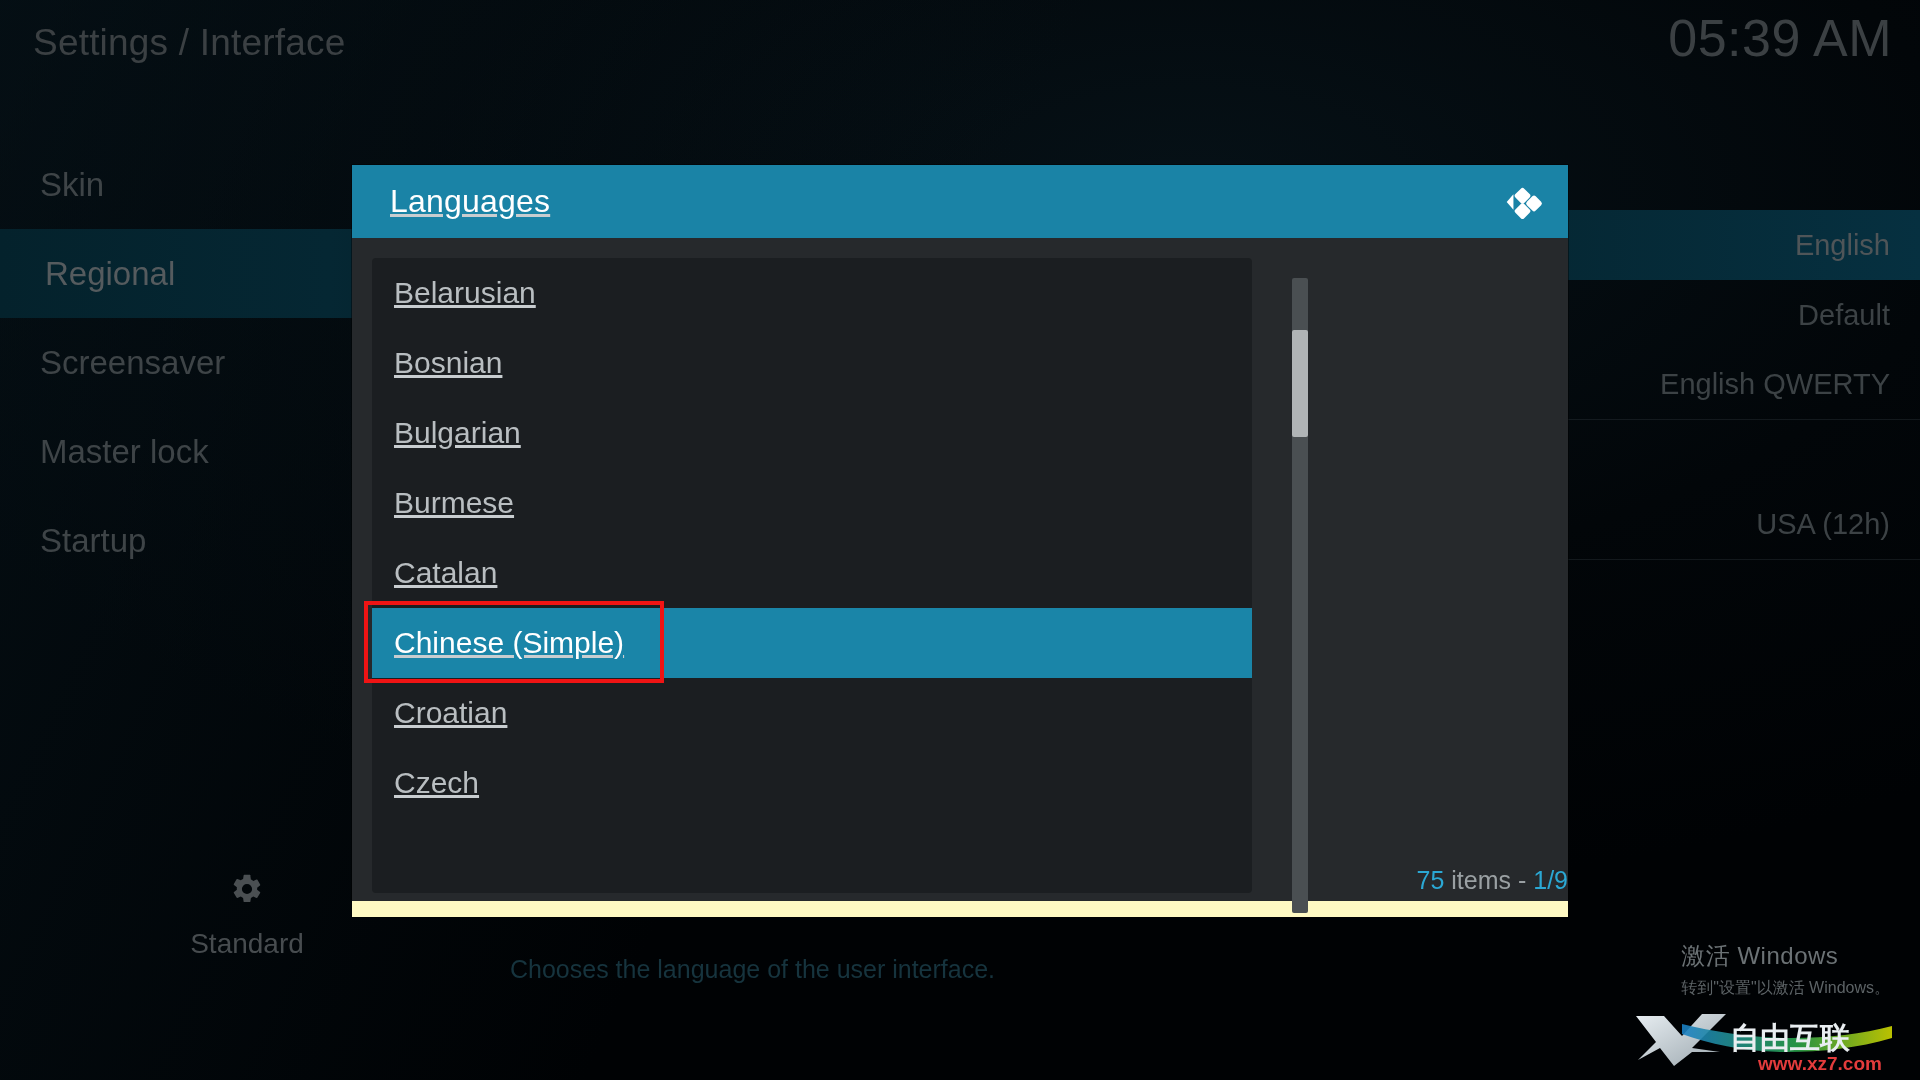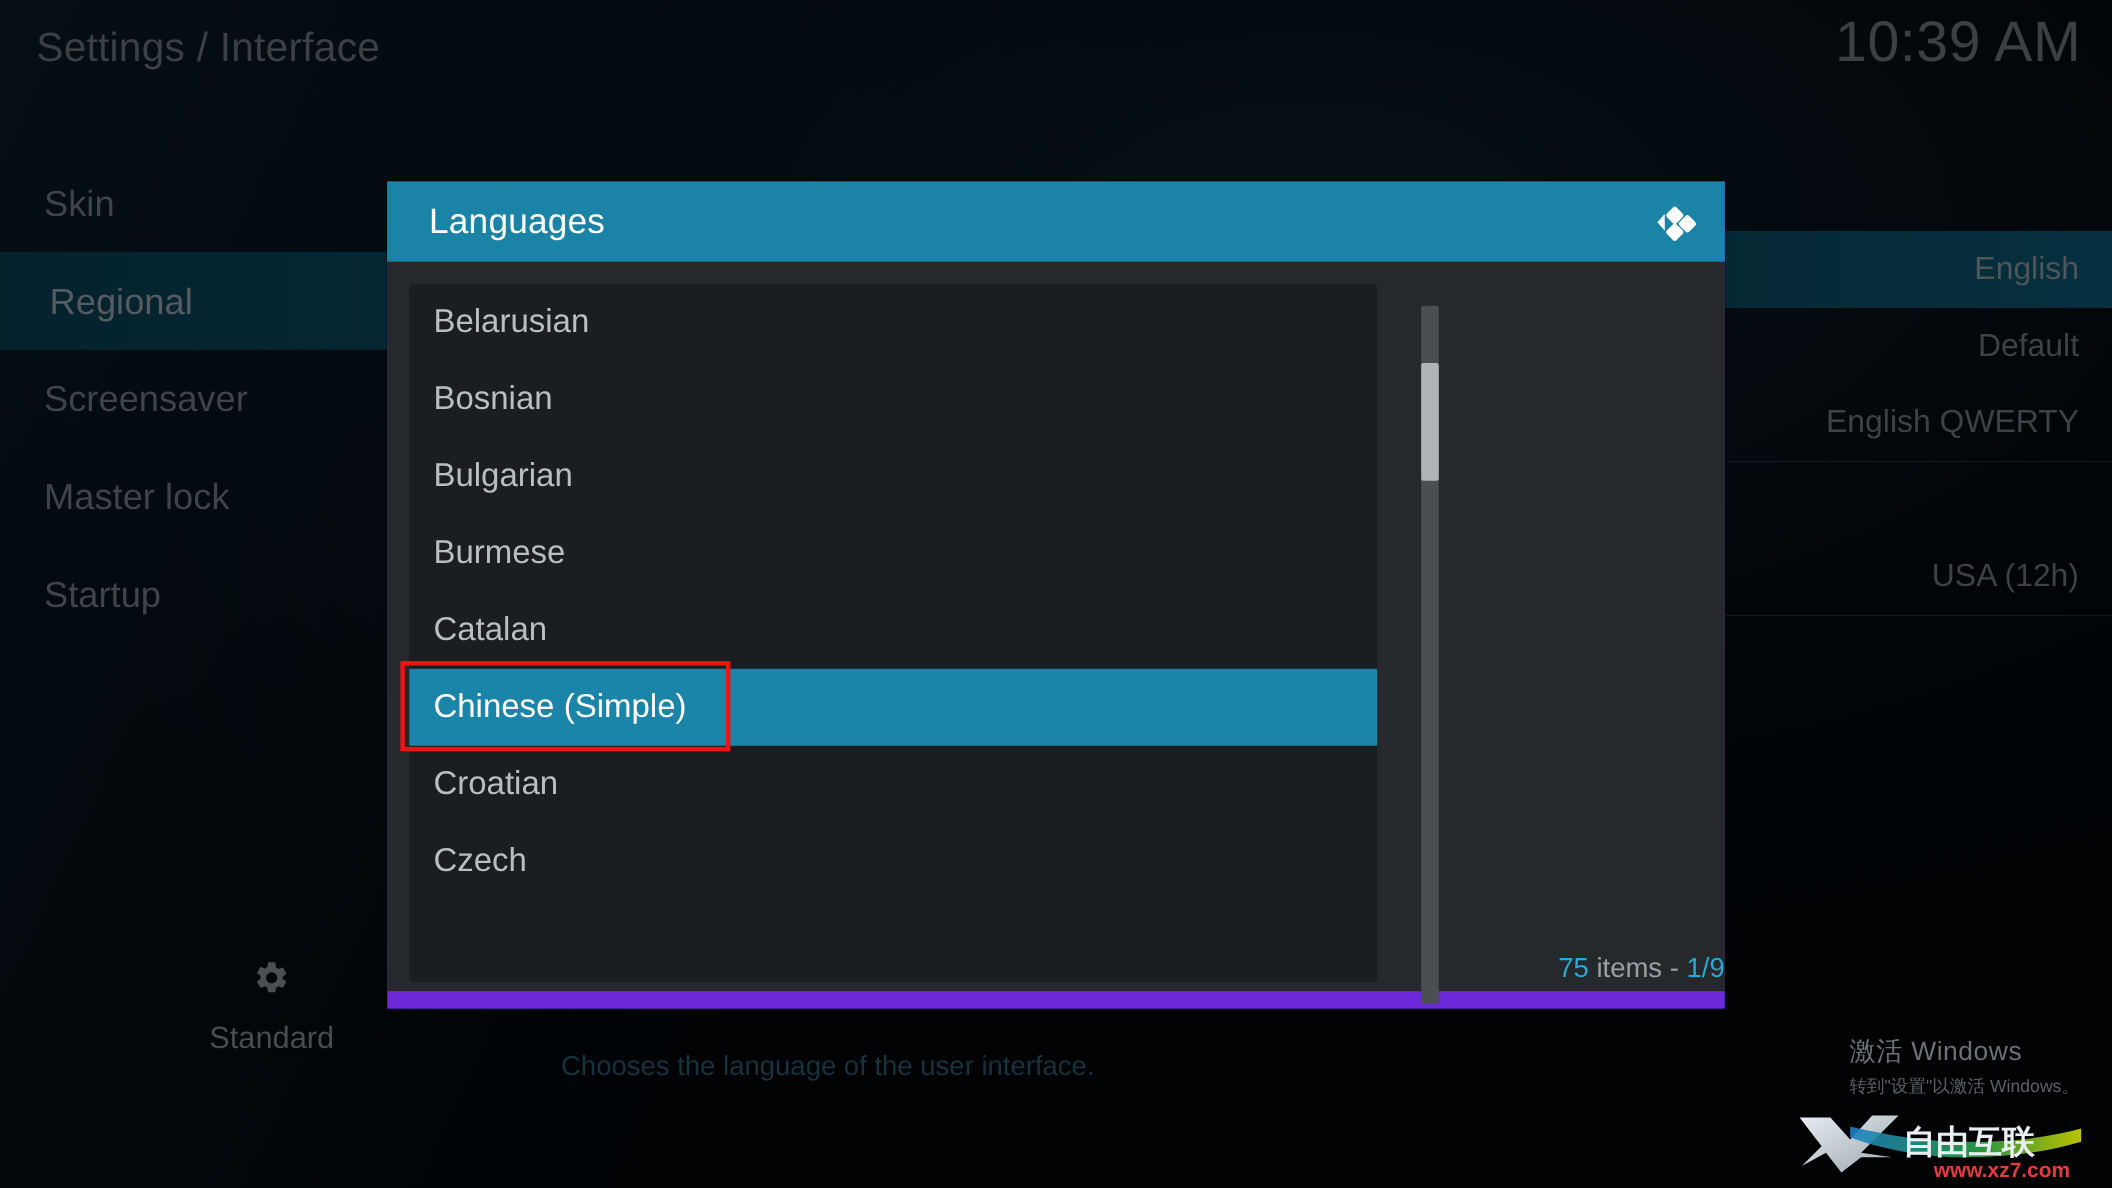--- a/index.html
+++ b/index.html
@@ -93,23 +93,24 @@
   
   .sitemark{
     position:absolute; right:20px; bottom:6px; z-index:5;
     width:270px; height:66px;
   }
   .sitemark svg{ display:block; }
 
   
   .dialog{
     position:absolute; left:352px; top:165px; width:1216px; height:752px;
-    background:#6d28d9;
+    background:#fef9c3;
     z-index:10;
     box-shadow:0 0 0 1px rgba(0,0,0,.4);
+    text-decoration:underline;
   }
   .dlg-header{
     height:73px; background:#1a83a6;
     display:flex; align-items:center; justify-content:space-between;
     padding:0 22px 0 38px;
   }
   .dlg-title{ font-size:32px; color:#ffffff; letter-spacing:.2px; }
   .kodi-logo{ width:46px; height:46px; }
 
   .dlg-body{
@@ -170,21 +171,21 @@
     z-index:30; pointer-events:none;
   }
 </style>
 </head>
 <body>
 
 <div class="bg-base"></div>
 <div class="bg-sheen"></div>
 
 <div class="header-title">Settings / Interface</div>
-<div class="clock">10:39 AM</div>
+<div class="clock">05:39 AM</div>
 
 <div class="sidebar">
   <div class="side-item">
     <span>Skin</span>
   </div>
   <div class="side-item selected">
     <span>Regional</span>
   </div>
   <div class="side-item">
     <span>Screensaver</span>

